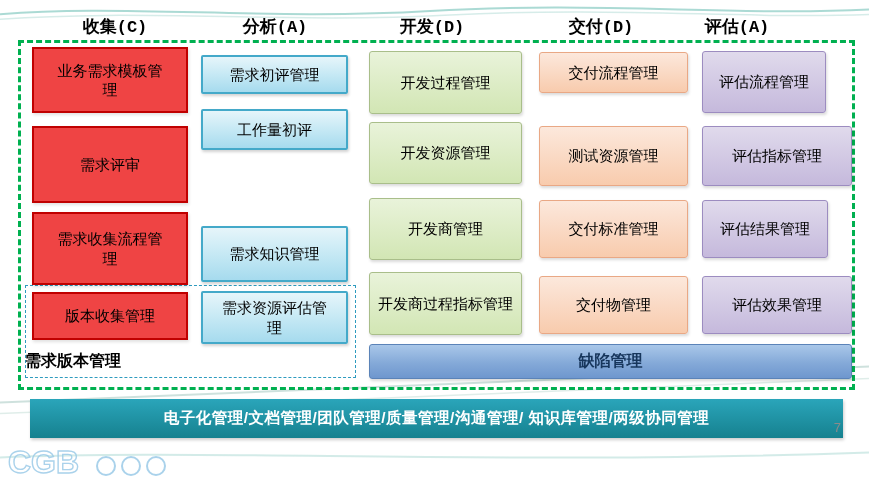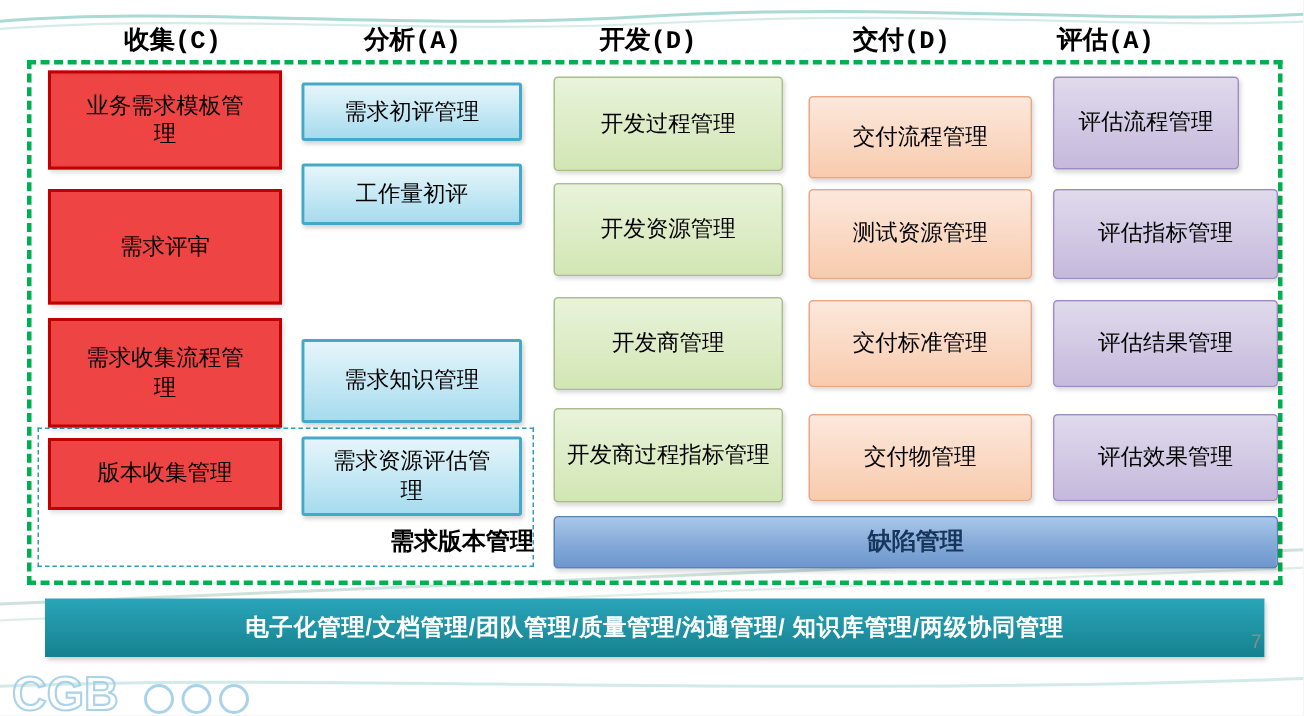--- a/index.html
+++ b/index.html
@@ -59,21 +59,21 @@
   .defect-bar{
     position:absolute; left:369px; top:344px; width:483px; height:35px;
     background:linear-gradient(180deg,#A9C7E9 0%,#84A9D8 55%,#6E97CE 100%);
     border:1px solid #5B83B8; border-radius:3px;
     display:flex; align-items:center; justify-content:center;
     font-size:16px; font-weight:bold; color:#17365C;
     box-shadow:1px 2px 3px rgba(0,0,0,0.15);
   }
 
   .group-label{
-    position:absolute; left:25px; top:351px; width:331px; text-align:right;
+    position:absolute; left:25px; top:351px; width:331px; text-align:left;
     font-size:16px; font-weight:bold; color:#000;
   }
 
   .footer-banner{
     position:absolute; left:30px; top:399px; width:813px; height:39px;
     background:linear-gradient(180deg,#2AA5BA 0%,#16818F 100%);
     color:#ffffff; font-weight:bold; font-size:15.5px; letter-spacing:0.5px;
     display:flex; align-items:center; justify-content:center;
     box-shadow:1px 2px 3px rgba(0,0,0,0.2);
   }
@@ -121,28 +121,28 @@
   <div class="box blue" style="left:201px;top:55px;width:147px;height:39px">需求初评管理</div>
   <div class="box blue" style="left:201px;top:109px;width:147px;height:41px">工作量初评</div>
   <div class="box blue" style="left:201px;top:226px;width:147px;height:56px">需求知识管理</div>
   <div class="box blue" style="left:201px;top:291px;width:147px;height:53px">需求资源评估管理</div>
 
   <div class="box green" style="left:369px;top:51px;width:153px;height:63px">开发过程管理</div>
   <div class="box green" style="left:369px;top:122px;width:153px;height:62px">开发资源管理</div>
   <div class="box green" style="left:369px;top:198px;width:153px;height:62px">开发商管理</div>
   <div class="box green" style="left:369px;top:272px;width:153px;height:63px">开发商过程指标管理</div>
 
-  <div class="box orange" style="left:539px;top:64px;width:149px;height:55px">交付流程管理</div>
+  <div class="box orange" style="left:539px;top:52px;width:149px;height:41px">交付流程管理</div>
   <div class="box orange" style="left:539px;top:126px;width:149px;height:60px">测试资源管理</div>
   <div class="box orange" style="left:539px;top:200px;width:149px;height:58px">交付标准管理</div>
   <div class="box orange" style="left:539px;top:276px;width:149px;height:58px">交付物管理</div>
 
   <div class="box purple" style="left:702px;top:51px;width:124px;height:62px">评估流程管理</div>
   <div class="box purple" style="left:702px;top:126px;width:150px;height:60px">评估指标管理</div>
-  <div class="box purple" style="left:702px;top:200px;width:150px;height:58px">评估结果管理</div>
+  <div class="box purple" style="left:702px;top:200px;width:126px;height:58px">评估结果管理</div>
   <div class="box purple" style="left:702px;top:276px;width:150px;height:58px">评估效果管理</div>
 
   <div class="defect-bar">缺陷管理</div>
 
   <div class="group-label">需求版本管理</div>
 
   <div class="footer-banner">电子化管理/文档管理/团队管理/质量管理/沟通管理/ 知识库管理/两级协同管理</div>
 
   <div class="page-number">7</div>
 

